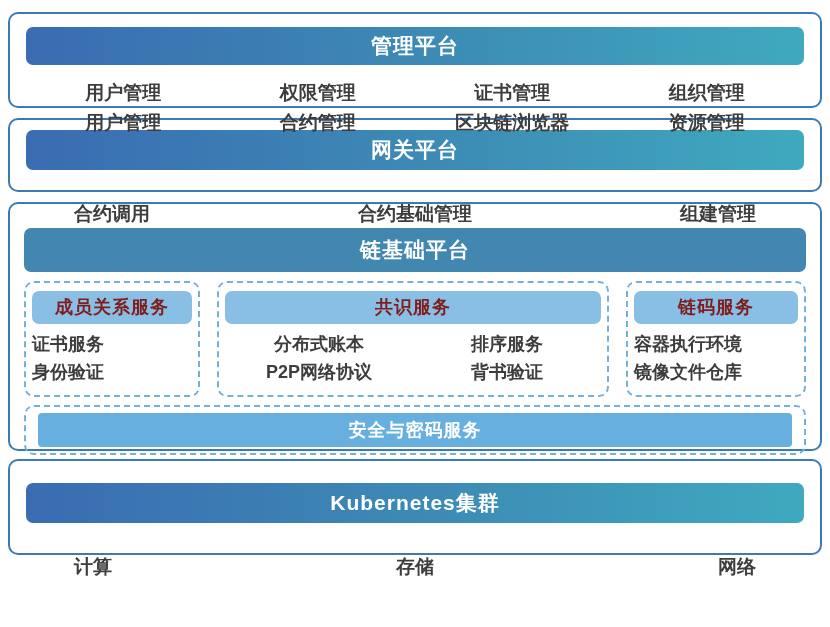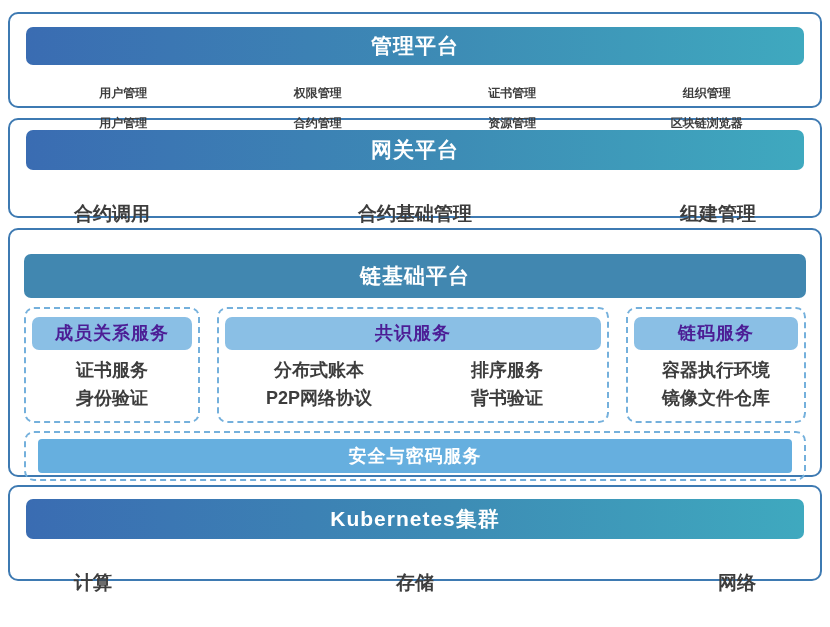--- a/index.html
+++ b/index.html
@@ -10,23 +10,23 @@
     overflow: hidden;
   }
   .section {
     box-sizing: border-box;
     margin: 0 8px;
     border: 2px solid #3e7ab2;
     border-radius: 10px;
     background: #fff;
   }
   .sec1 { margin-top: 12px; height: 96px; padding: 13px 16px; }
-  .sec2 { margin-top: 10px; height: 100px; padding: 10px 16px; }
+  .sec2 { margin-top: 10px; height: 74px; padding: 10px 16px; }
   .sec3 { margin-top: 10px; height: 249px; padding: 24px 14px; }
-  .sec4 { margin-top: 8px;  height: 96px;  padding: 12px 16px; }
+  .sec4 { margin-top: 8px;  height: 96px;  padding: 22px 16px; }
 
   .hdr {
     color: #fff;
     font-weight: bold;
     text-align: center;
     border-radius: 7px;
     font-size: 21px;
     letter-spacing: 1px;
   }
   .hdr-grad { background: linear-gradient(90deg, #3a6cb2 0%, #3d8cb5 55%, #3fa9bf 100%); }
@@ -34,21 +34,21 @@
   .h38 { height: 38px; line-height: 38px; }
   .h40 { height: 40px; line-height: 40px; }
   .h44 { height: 44px; line-height: 44px; }
 
   .items4 {
     margin-top: 14px;
     display: grid;
     grid-template-columns: repeat(4, 1fr);
     row-gap: 2px;
     text-align: center;
-    font-size: 12px;
+    font-size: 19px;
     font-weight: 600;
     line-height: 28px;
   }
   .items3 {
     margin-top: 31px;
     display: flex;
     justify-content: space-between;
     padding: 0 48px;
     font-size: 19px;
     font-weight: 600;
@@ -63,32 +63,31 @@
     height: 116px;
   }
   .dashed-box {
     box-sizing: border-box;
     border: 2px dashed #74b0dc;
     border-radius: 10px;
     padding: 8px 6px;
   }
   .sub-hdr {
     background: #8abfe5;
-    color: #4c1d95;
+    color: #7f1d1d;
     font-weight: bold;
     font-size: 18px;
     text-align: center;
     border-radius: 7px;
     height: 33px;
     line-height: 33px;
     letter-spacing: 1px;
   }
   .svc-items {
     margin-top: 6px;
-    text-align: center;
     font-size: 18px;
     font-weight: 600;
     line-height: 28px;
   }
   .svc-items2col {
     margin-top: 6px;
     display: grid;
     grid-template-columns: 1fr 1fr;
     text-align: center;
     font-size: 18px;
@@ -119,22 +118,22 @@
 
 <div class="section sec1">
   <div class="hdr hdr-grad h38">管理平台</div>
   <div class="items4">
     <div>用户管理</div>
     <div>权限管理</div>
     <div>证书管理</div>
     <div>组织管理</div>
     <div>用户管理</div>
     <div>合约管理</div>
+    <div>区块链浏览器</div>
     <div>资源管理</div>
-    <div>区块链浏览器</div>
   </div>
 </div>
 
 <div class="section sec2">
   <div class="hdr hdr-grad h40">网关平台</div>
   <div class="items3">
     <div>合约调用</div>
     <div>合约基础管理</div>
     <div>组建管理</div>
   </div>

